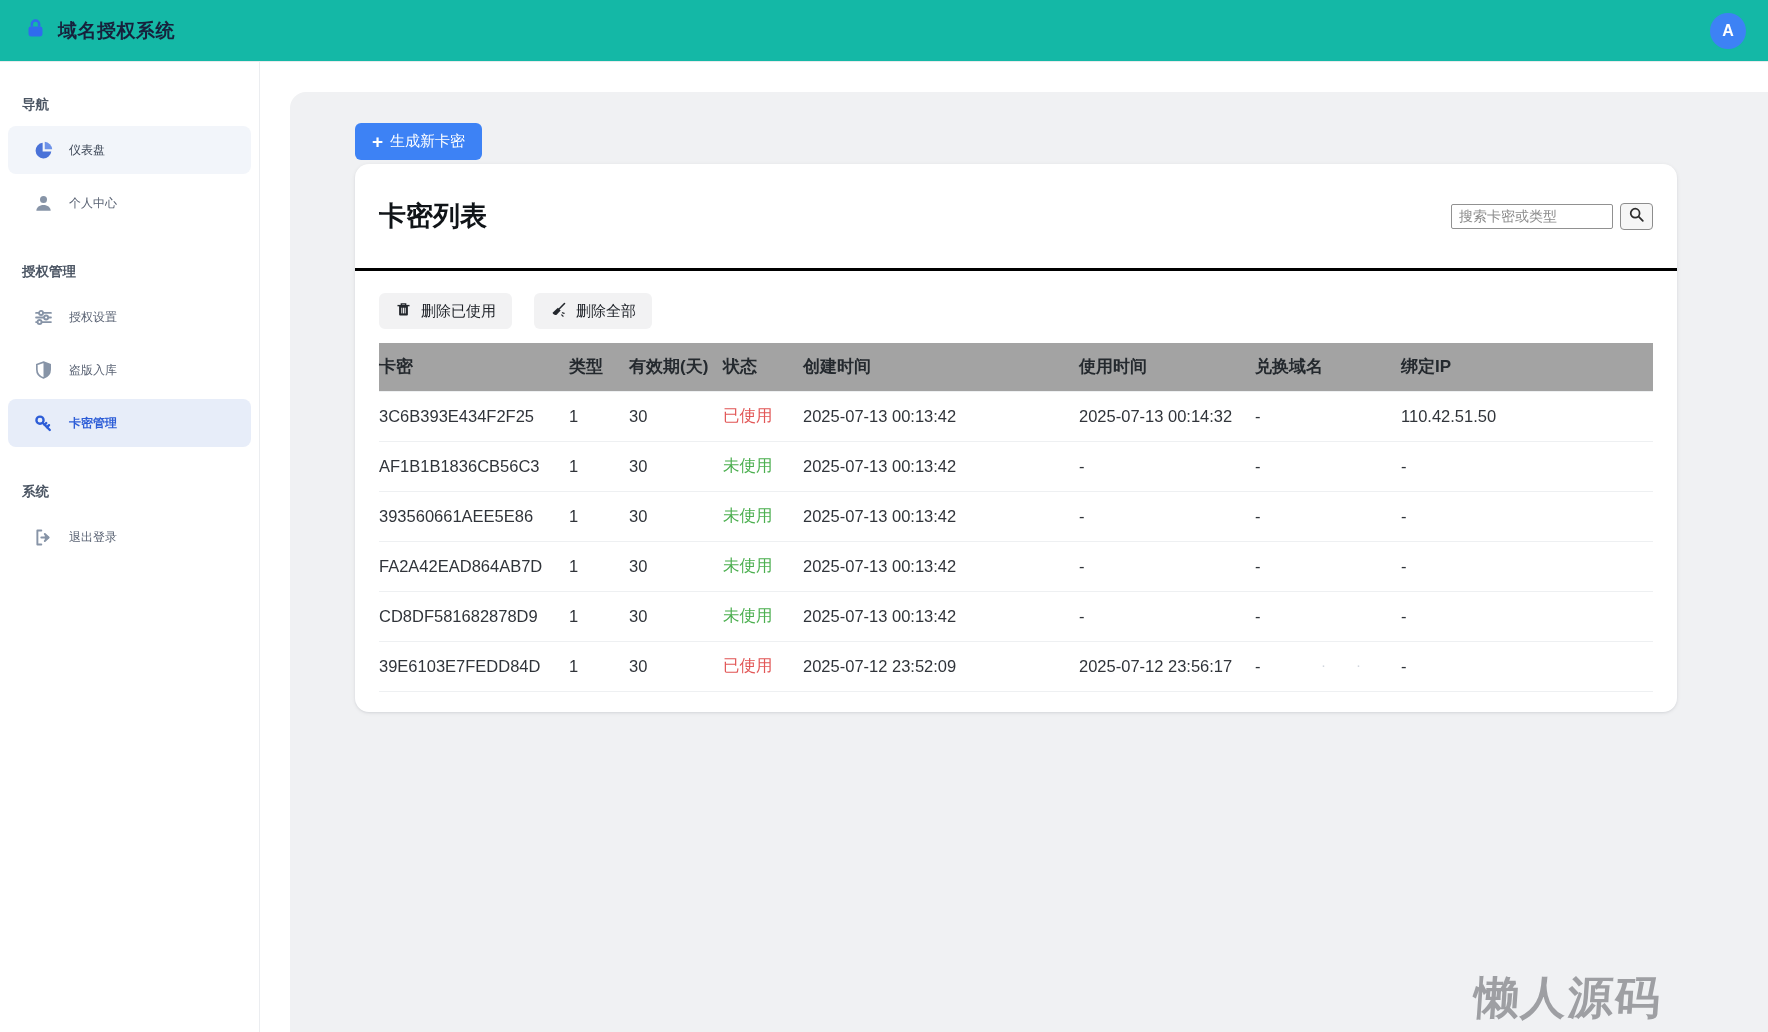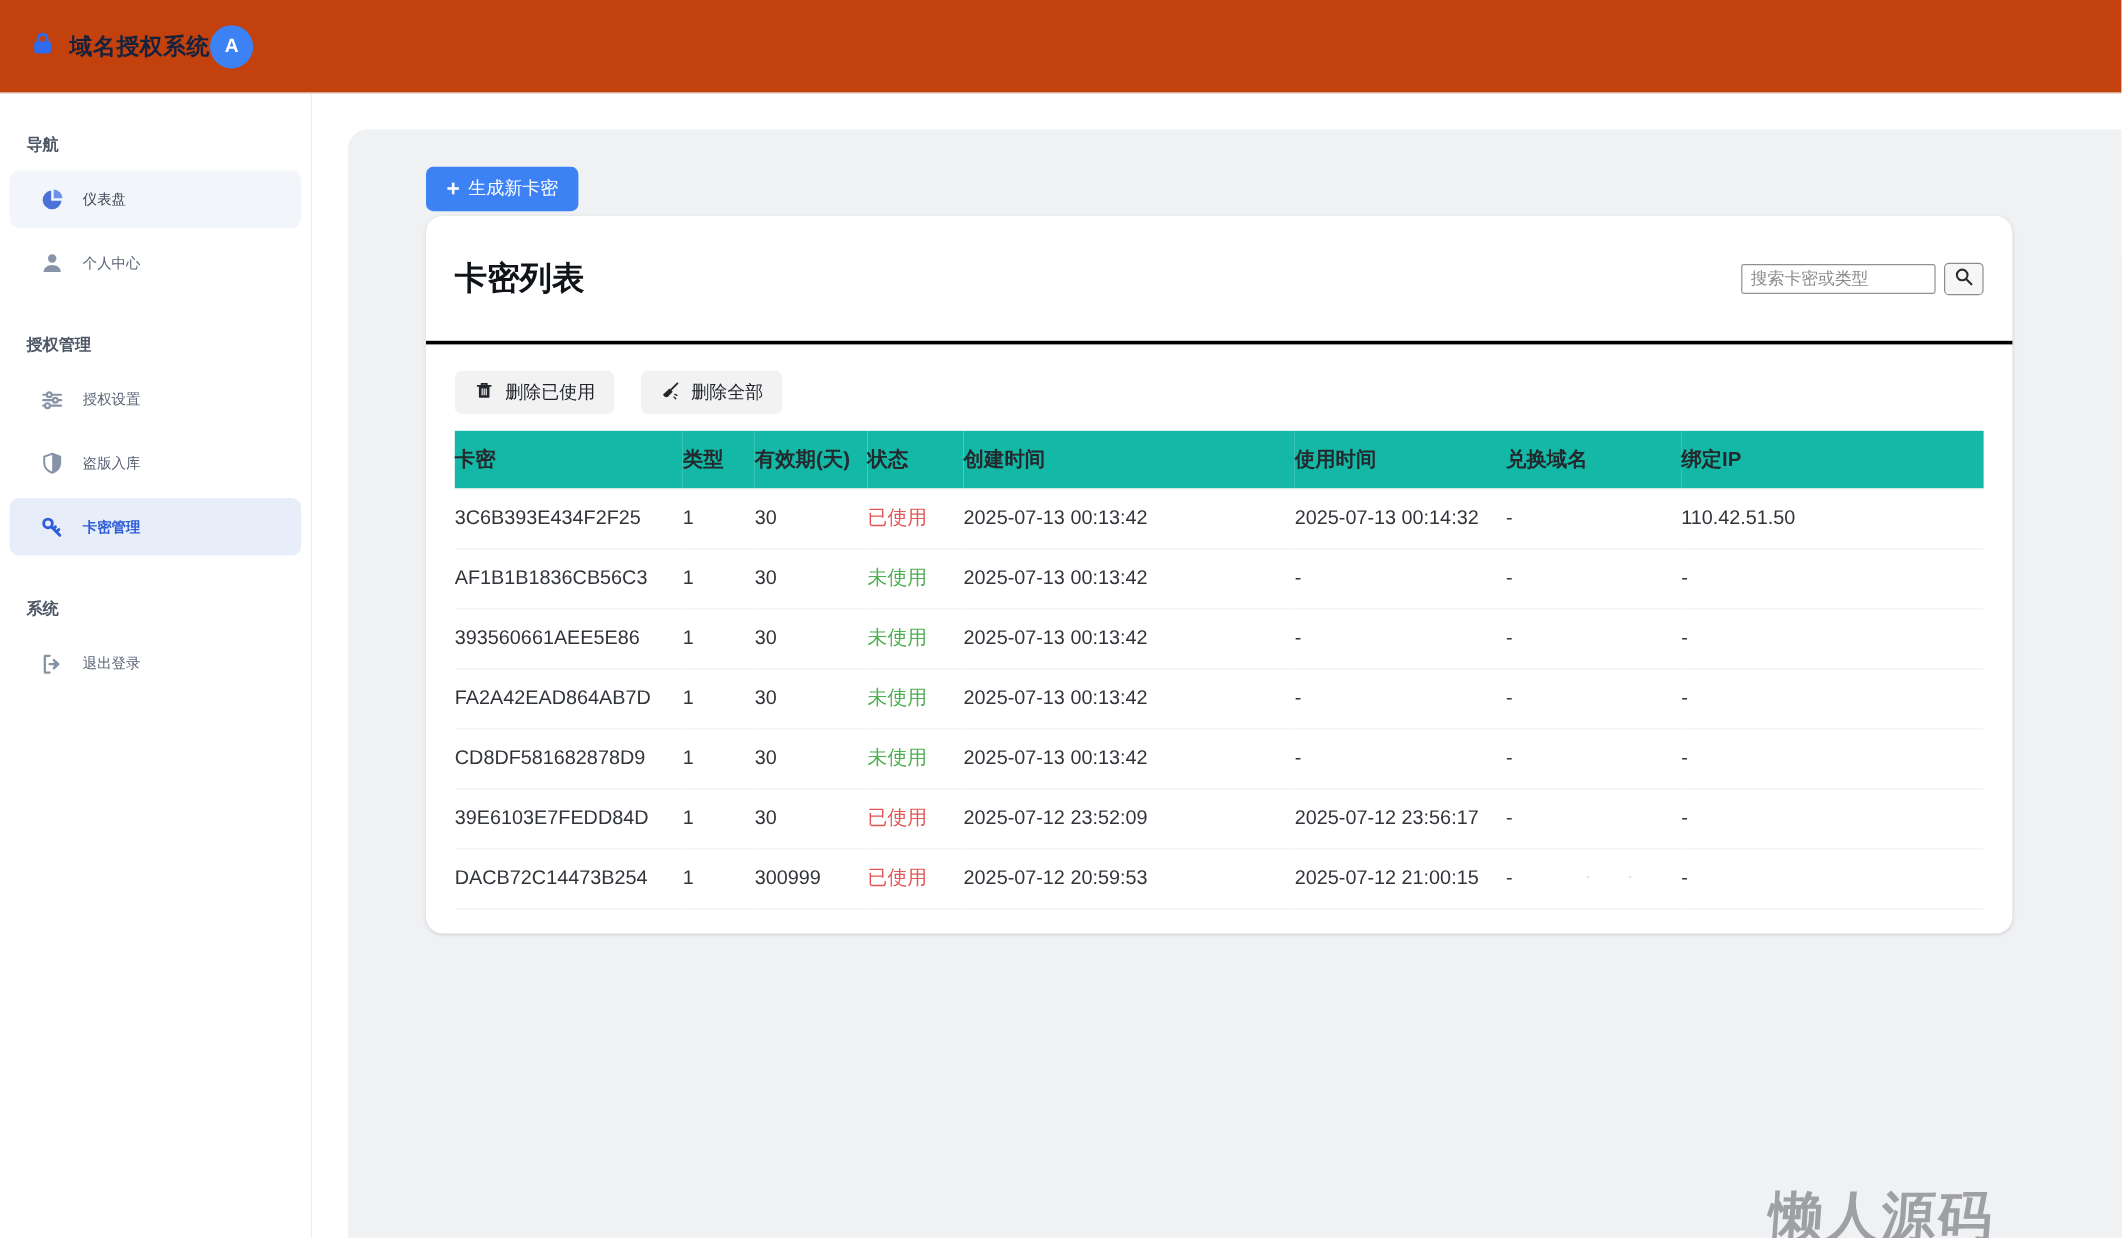--- a/index.html
+++ b/index.html
@@ -9,21 +9,21 @@
     --status_used:#e25757;
     --status_unused:#4caf50;
     --page_well:#f0f1f3;
     --watermark:#96979b;
   }
   *{box-sizing:border-box;margin:0;padding:0;}
   html,body{width:1768px;height:1032px;overflow:hidden;}
   body{font-family:"Liberation Sans","DejaVu Sans",sans-serif;background:#fff;color:#30343a;}
 
   
-  .topbar{height:78px;background:#c2410c;border-bottom:1px solid #e9eaec;display:flex;align-items:center;justify-content:flex-start;padding:0 22px 0 24px;}
+  .topbar{height:62px;background:#14b8a6;border-bottom:1px solid #e9eaec;display:flex;align-items:center;justify-content:space-between;padding:0 22px 0 24px;}
   .brand{display:flex;align-items:center;gap:11px;}
   .brand-title{font-size:19px;font-weight:700;color:#17213c;letter-spacing:.5px;}
   .avatar{width:36px;height:36px;border-radius:50%;background:var(--accent_blue);color:#fff;font-size:16px;font-weight:700;display:flex;align-items:center;justify-content:center;cursor:pointer;}
 
   
   .layout{display:flex;height:970px;}
   .sidebar{width:260px;background:#fff;border-right:1px solid #ebedf0;padding-top:20px;flex:0 0 260px;}
   .main{flex:1;position:relative;background:#fff;}
 
   
@@ -46,21 +46,21 @@
   .search{display:flex;align-items:center;gap:7px;}
   .search input{width:162px;height:25px;border:1px solid #919191;border-radius:2px;padding:0 7px;font-size:14px;color:#404040;font-family:inherit;outline:none;}
   .search input::placeholder{color:#8b8b8b;}
   .search button{width:33px;height:27px;border:1px solid #8d8d8d;border-radius:4px;background:#f6f6f6;display:flex;align-items:center;justify-content:center;cursor:pointer;}
 
   .card-body{padding:22px 24px 20px;}
   .actions{display:flex;gap:22px;margin-bottom:14px;}
   .btn-gray{height:36px;padding:0 16px;background:#f2f2f3;border:none;border-radius:6px;font-size:15px;color:#1f2329;display:inline-flex;align-items:center;gap:9px;cursor:pointer;font-family:inherit;}
 
   table{width:100%;border-collapse:collapse;table-layout:fixed;}
-  th{background:#14b8a6;height:48px;text-align:left;font-size:17px;font-weight:600;color:#24292e;padding:0;white-space:nowrap;}
+  th{background:#a3a3a3;height:48px;text-align:left;font-size:17px;font-weight:600;color:#24292e;padding:0;white-space:nowrap;}
   td{height:50px;font-size:16.5px;color:#30343a;border-top:1px solid #eef0f2;padding:0;white-space:nowrap;overflow:hidden;position:relative;}
   tbody tr:last-child td{border-bottom:1px solid #eef0f2;}
   .st-used{color:var(--status_used);}
   .st-unused{color:var(--status_unused);}
   
   tbody tr:last-child td:nth-child(7)::after{content:"\00B7 \00B7";position:absolute;left:66px;top:14px;color:#c6cdd6;font-size:15px;letter-spacing:30px;opacity:.8;}
   tbody tr:last-child td:nth-child(8)::before{content:"\0060";position:absolute;left:-34px;top:12px;color:#a6bfe9;font-size:15px;}
 
   .watermark{position:absolute;right:106px;bottom:4px;font-size:45px;font-weight:900;letter-spacing:2px;color:var(--watermark);transform:skewX(-4deg);opacity:.9;}
 </style>
@@ -283,30 +283,20 @@
                 <tr>
                   <td>39E6103E7FEDD84D</td>
                   <td>1</td>
                   <td>30</td>
                   <td class="st-used">已使用</td>
                   <td>2025-07-12 23:52:09</td>
                   <td>2025-07-12 23:56:17</td>
                   <td>-</td>
                   <td>-</td>
                 </tr>
-                <tr>
-                  <td>DACB72C14473B254</td>
-                  <td>1</td>
-                  <td>300999</td>
-                  <td class="st-used">已使用</td>
-                  <td>2025-07-12 20:59:53</td>
-                  <td>2025-07-12 21:00:15</td>
-                  <td>-</td>
-                  <td>-</td>
-                </tr>
               </tbody>
           </table>
         </div>
       </section>
     </div>
 
     <div class="watermark">懒人源码</div>
   </main>
 </div>
 

